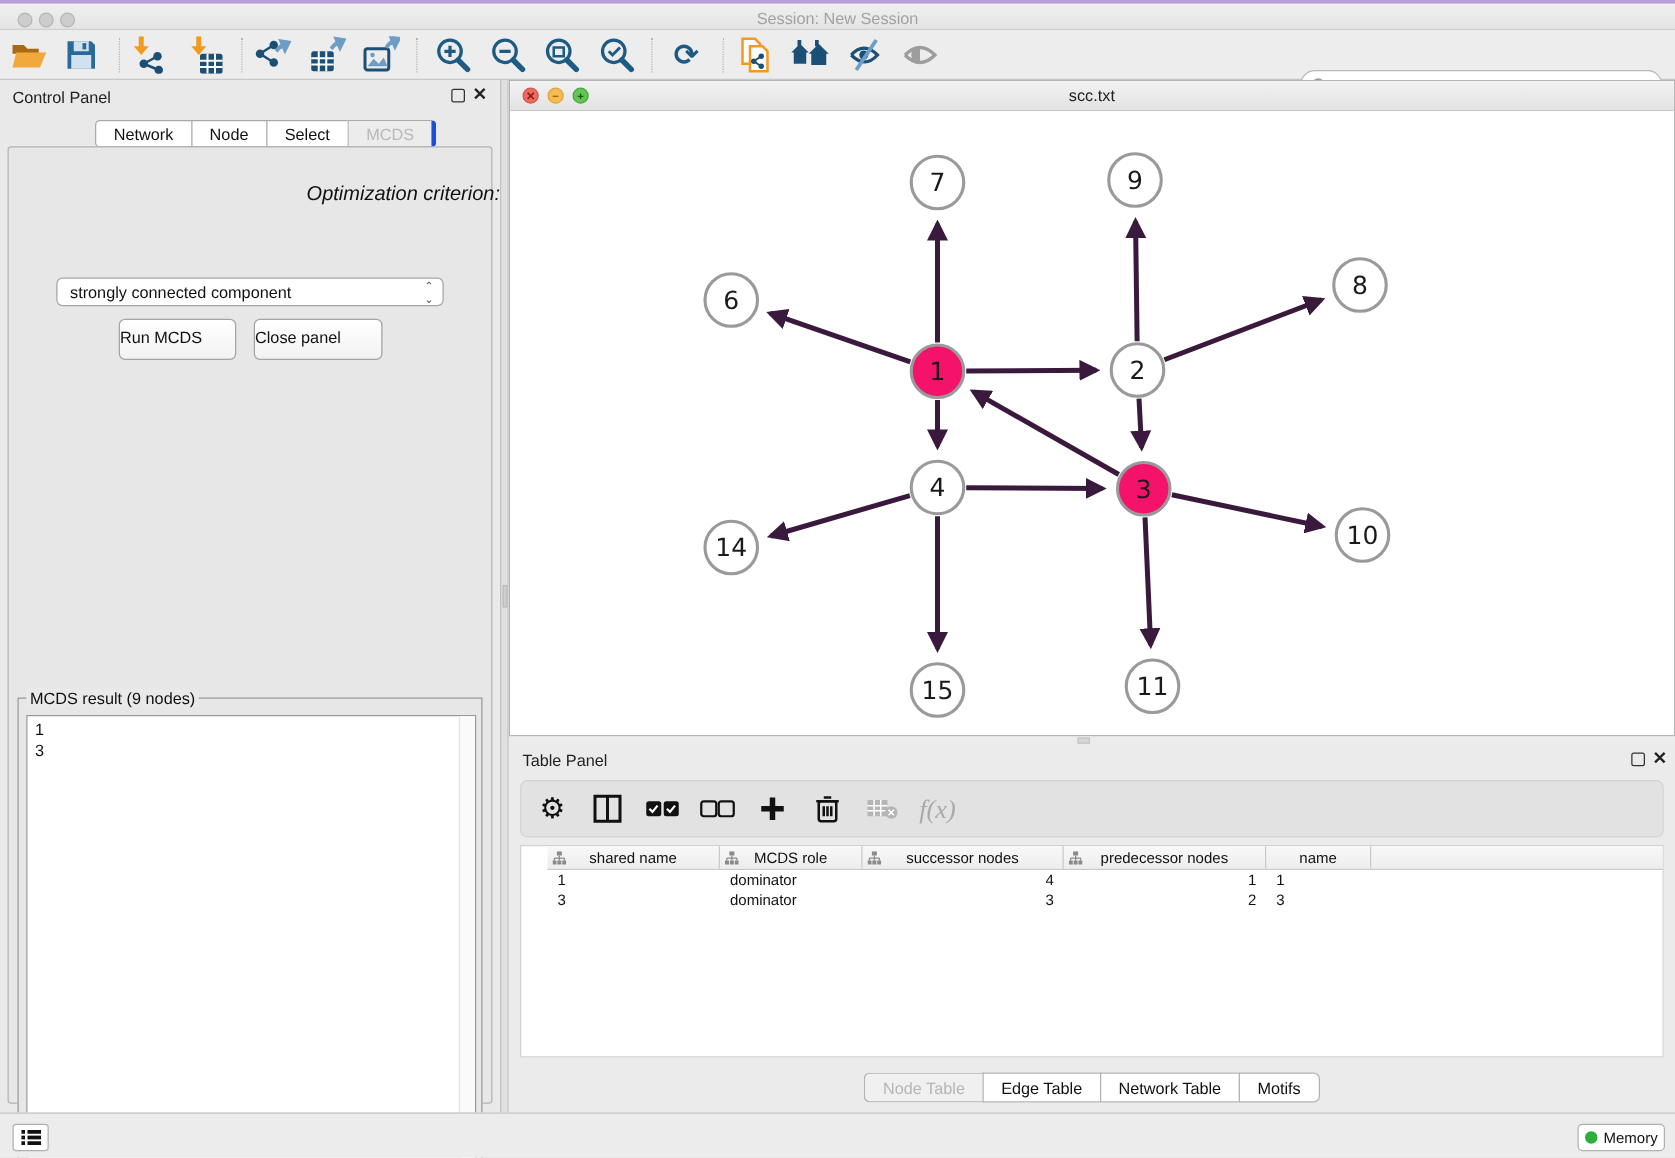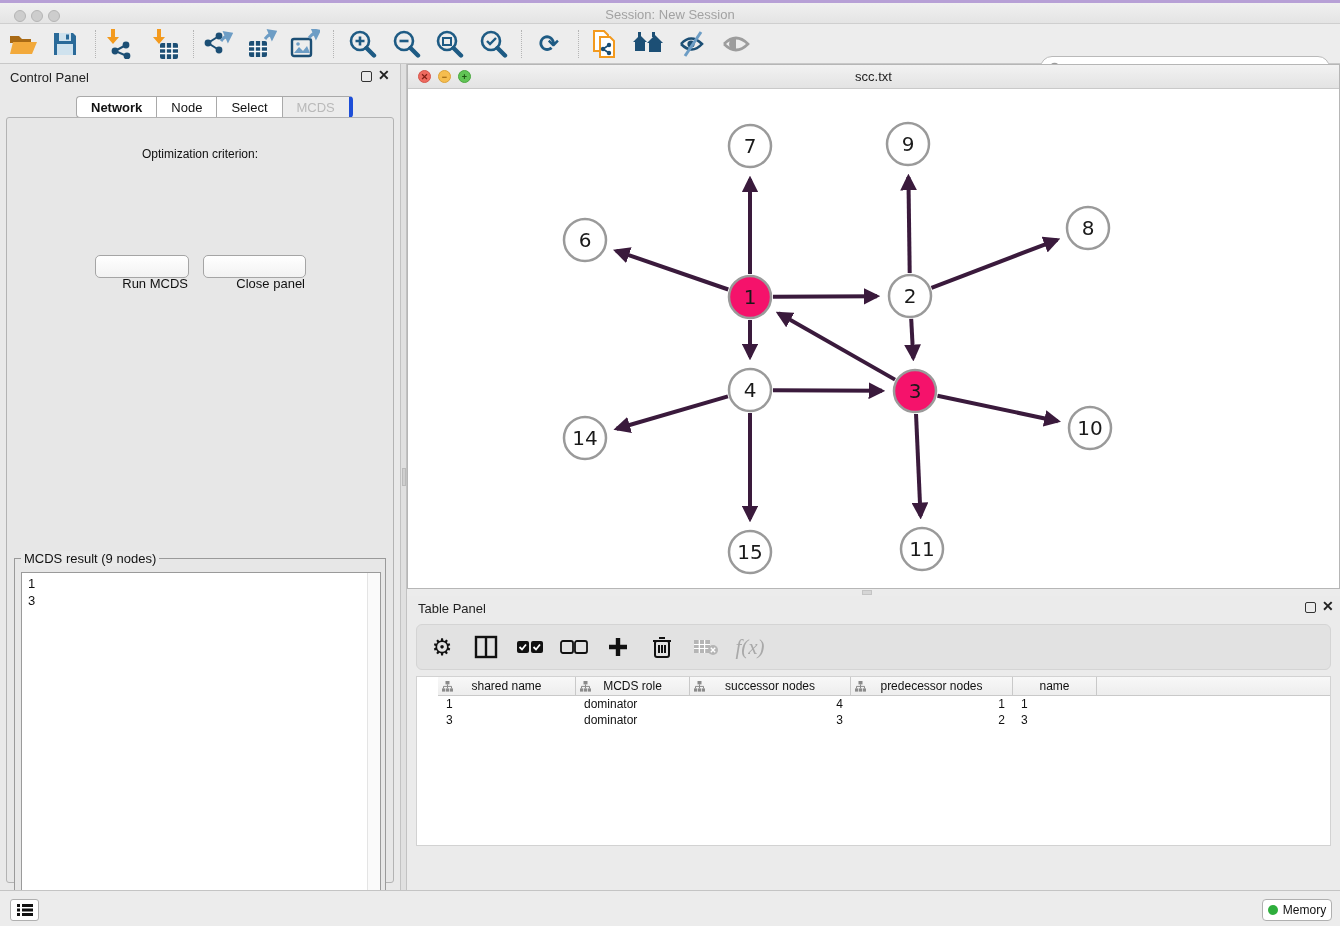--- a/index.html
+++ b/index.html
@@ -28,31 +28,31 @@
 
   
   .control-panel { position:absolute; left:0; top:64px; width:400px; height:826px; background:#e9e9e9; }
   .cp-header { position:absolute; left:0; top:0; width:100%; height:26px; }
   .panel-title { position:absolute; left:10px; top:6px; font-size:13px; color:#222; }
   .float-icon { position:absolute; top:7px; width:11px; height:11px; border:1.5px solid #333; border-radius:2px; }
   .close-icon { position:absolute; top:4px; font-size:14px; font-weight:bold; color:#222; line-height:1; }
   .cp-tabs { position:absolute; left:76px; top:32px; height:22px; display:flex; }
   .cp-tab { font-size:13px; color:#111; background:#fff; border:1px solid #a9a9a9; border-right:none;
             padding:3px 14px 0 14px; height:22px; }
-  .cp-tab:first-child { border-radius:4px 0 0 4px;font-weight:bold; }
+  .cp-tab:first-child { border-radius:4px 0 0 4px; }
   .cp-tab.sel { background:#ececec; color:#b9b9b9; border-right:4px solid #1d4ed8; border-radius:0 4px 4px 0; }
   .cp-content { position:absolute; left:6px; top:53px; width:388px; height:766px;
                 background:#e7e7e7; border:1px solid #b3b3b3; border-radius:3px; }
-  .opt-label { position:absolute; left:0; top:83px; width:100%; text-align:center; font-size:12px; color:#111; }
+  .opt-label { position:absolute; left:0; top:83px; width:100%; text-align:right; font-size:16px; color:#111;font-style:italic; }
   .combo { position:absolute; left:45px; top:158px; width:310px; height:23px; background:#fff;
            border:1px solid #a5a5a5; border-radius:5px; font-size:13px; color:#111;
            display:flex; align-items:center; padding-left:10px; }
   .combo .stepper { position:absolute; right:7px; top:1px; font-size:9px; color:#444; line-height:10px; text-align:center; }
-  .btn { position:absolute; height:23px; background:linear-gradient(#ffffff,#f2f2f2); border:1px solid #a5a5a5;
-         border-radius:5px; font-size:13px; color:#111; text-align:right; padding-top:20px; }
+  .btn { position:absolute; height:33px; background:linear-gradient(#ffffff,#f2f2f2); border:1px solid #a5a5a5;
+         border-radius:5px; font-size:13px; color:#111; text-align:left; padding-top:6px; }
   .mcds-group { position:absolute; left:14px; top:494px; width:372px; height:381px;
                 border:1px solid #9a9a9a; background:#e7e7e7; }
   .mcds-legend { position:absolute; left:6px; top:-8px; background:#e9e9e9; padding:0 3px; font-size:13px; color:#111; }
   .mcds-text { position:absolute; left:6px; top:13px; width:360px; height:360px; background:#fff;
                border:1px solid #9a9a9a; font-size:13px; color:#111; padding:2px 0 0 6px; line-height:17px; }
   .mcds-scroll { position:absolute; right:0; top:0; width:13px; height:100%; background:#fafafa; border-left:1px solid #e4e4e4; }
 
   
   .v-split { position:absolute; left:400px; top:64px; width:7px; height:826px; background:#e0e0e0; border-left:1px solid #c2c2c2; border-right:1px solid #c2c2c2; }
   .v-grip  { position:absolute; left:1px; top:404px; width:4px; height:18px; background:#cfcfcf; border:1px solid #bbb; }
@@ -256,20 +256,24 @@
     <span class="close-icon" style="left:378px">✕</span>
   </div>
   <div class="cp-tabs">
     <div class="cp-tab">Network</div>
     <div class="cp-tab">Node</div>
     <div class="cp-tab">Select</div>
     <div class="cp-tab sel">MCDS</div>
   </div>
   <div class="cp-content"></div>
   <div class="opt-label">Optimization criterion:</div>
+  <div class="combo">
+    <span>strongly connected component</span>
+    <span class="stepper">⌃<br>⌄</span>
+  </div>
   <div class="btn" style="left:95px; top:191px; width:94px">Run MCDS</div>
   <div class="btn" style="left:203px; top:191px; width:103px">Close panel</div>
   <div class="mcds-group">
     <span class="mcds-legend">MCDS result (9 nodes)</span>
     <div class="mcds-text">
       <div>1</div>
       <div>3</div>
       <div class="mcds-scroll"></div>
     </div>
   </div>
@@ -471,20 +475,26 @@
     </div>
     <div class="t-row">
       <div class="td" style="width:138px">3</div>
       <div class="td" style="width:114px">dominator</div>
       <div class="td num" style="width:161px">3</div>
       <div class="td num" style="width:162px">2</div>
       <div class="td" style="width:84px">3</div>
     </div>
   </div>
 
+  <div class="tp-tabs">
+    <div class="tp-tab sel">Node Table</div>
+    <div class="tp-tab">Edge Table</div>
+    <div class="tp-tab">Network Table</div>
+    <div class="tp-tab">Motifs</div>
+  </div>
 </div>
 
 <div class="statusbar">
   <div class="list-btn">
     <svg width="16" height="14" viewBox="0 0 16 14">
         <g fill="#111">
           <rect x="0" y="1" width="3" height="3"></rect>
           <rect x="5" y="1" width="11" height="3"></rect>
           <rect x="0" y="5.5" width="3" height="3"></rect>
           <rect x="5" y="5.5" width="11" height="3"></rect>

